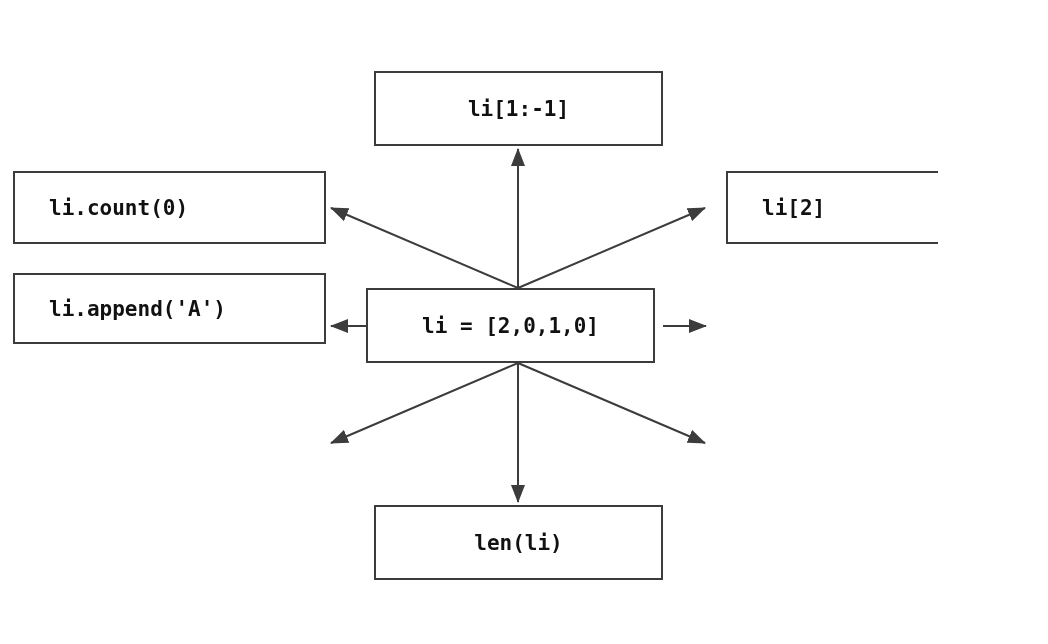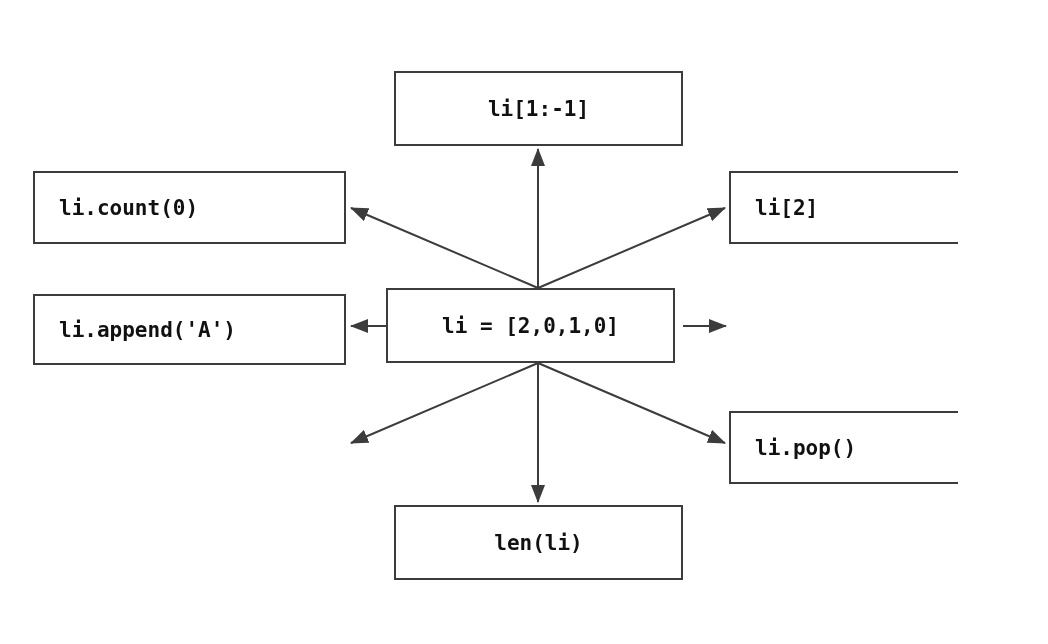--- a/index.html
+++ b/index.html
@@ -9,21 +9,20 @@
   }
   body {
     font-family: "DejaVu Sans Mono", monospace;
   }
   #canvas {
     position: relative;
     width: 938px;
     height: 644px;
     background: #ffffff;
     overflow: hidden;
-    margin-left: 20px;
   }
   #edges {
     position: absolute;
     left: 0;
     top: 0;
     width: 1048px;
     height: 644px;
   }
   .node {
     position: absolute;
@@ -37,40 +36,40 @@
   .node .label {
     font-family: "DejaVu Sans Mono", monospace;
     font-weight: bold;
     font-size: 21px;
     color: #111111;
     letter-spacing: 0px;
     white-space: pre;
   }
   
   .node.side .label {
-    padding-left: 24px;
+    padding-left: 34px;
   }
   
   .node.center-col {
     justify-content: center;
   }
   .node.center-col .label {
     padding-left: 0;
   }
 
   
   #node-top     { left: 374px; top: 71px;  width: 289px; height: 75px; }
   #node-center  { left: 366px; top: 288px; width: 289px; height: 75px; }
   #node-bottom  { left: 374px; top: 505px; width: 289px; height: 75px; }
 
   #node-left-top    { left: 13px; top: 171px; width: 313px; height: 73px; }
-  #node-left-mid    { left: 13px; top: 294px; width: 313px; height: 71px; }
+  #node-left-mid    { left: 13px; top: 273px; width: 313px; height: 71px; }
   #node-left-bottom { left: 13px; top: 411px; width: 313px; height: 73px; }
 
-  #node-right-top    { left: 709px; top: 171px; width: 314px; height: 73px; }
+  #node-right-top    { left: 726px; top: 171px; width: 314px; height: 73px; }
   #node-right-mid    { left: 709px; top: 291px; width: 314px; height: 71px; }
   #node-right-bottom { left: 709px; top: 411px; width: 314px; height: 73px; }
 </style>
 </head>
 <body>
 
 <div id="canvas">
 
   <svg id="edges" viewBox="0 0 1048 644" xmlns="http://www.w3.org/2000/svg">
     <defs>
@@ -111,21 +110,18 @@
   <div class="node side" id="node-left-mid">
     <span class="label">li.append('A')</span>
   </div>
 
   <div class="node center-col" id="node-center">
     <span class="label">li = [2,0,1,0]</span>
   </div>
 
 
 
-  <div class="node side" id="node-right-bottom">
-    <span class="label">li.pop()</span>
-  </div>
 
   <div class="node center-col" id="node-bottom">
     <span class="label">len(li)</span>
   </div>
 
 </div>
 
 </body></html>

